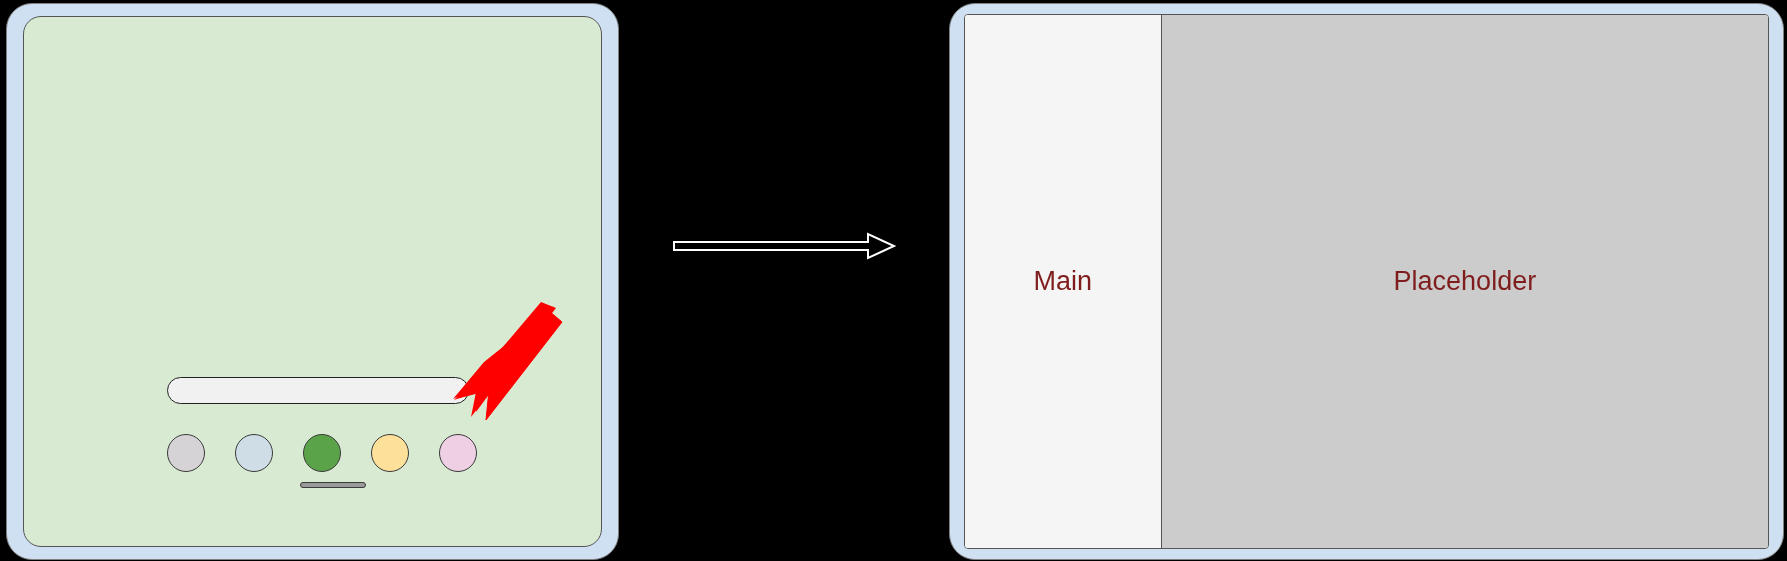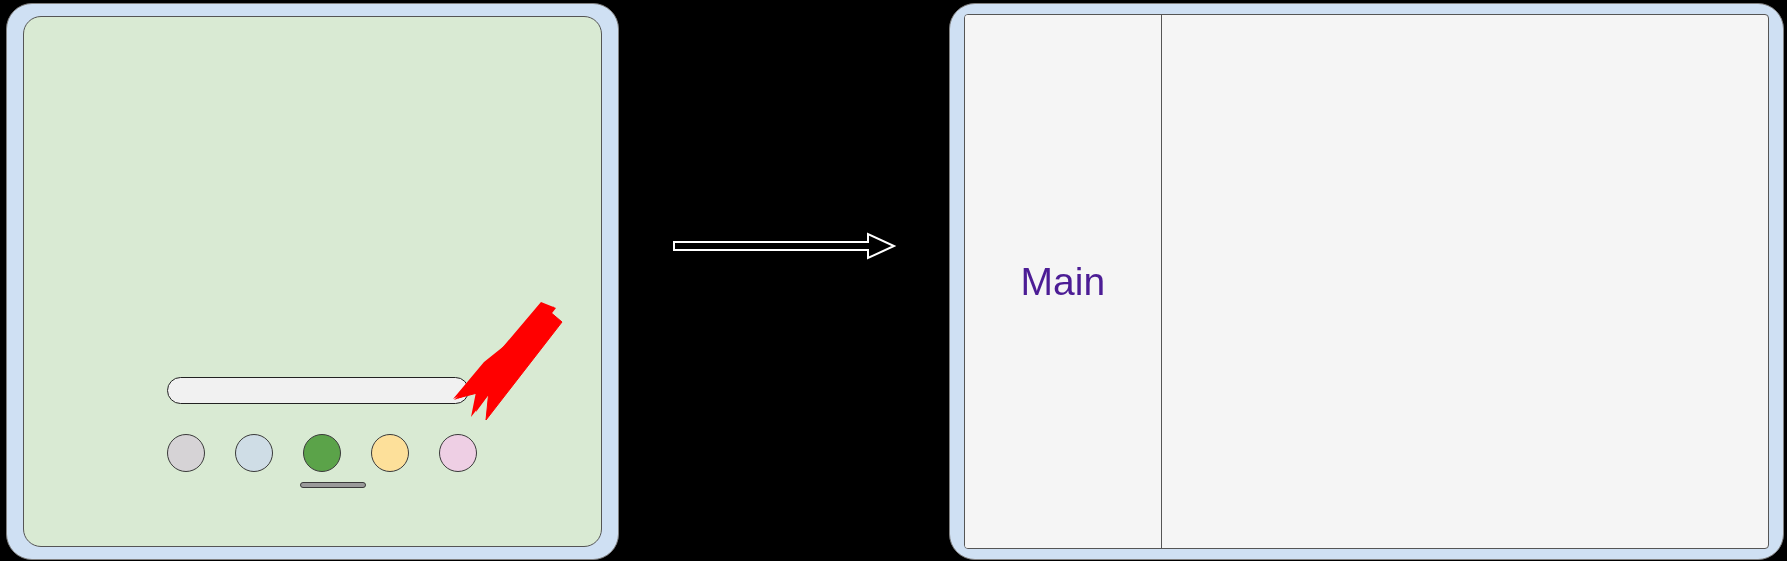--- a/index.html
+++ b/index.html
@@ -142,22 +142,22 @@
   #pane-main {
     width: 24.5%;
     background: #f5f5f5;
     border-right: 1px solid #555555;
   }
   #pane-placeholder {
     flex: 1;
     background: #cccccc;
   }
   .pane-label {
-    font-size: 39px;
-    color: #4c1d95;
+    font-size: 27px;
+    color: #7f1d1d;
     font-family: "Liberation Sans", sans-serif;
     font-weight: 400;
     letter-spacing: 0px;
     white-space: nowrap;
   }
 </style>
 </head>
 <body>
 
 <div id="stage">
@@ -187,16 +187,19 @@
 
   <svg id="transition-arrow" viewBox="0 0 230 40">
     <path d="M 2 16 L 196 16 L 196 8 L 222 20 L 196 32 L 196 24 L 2 24 Z" fill="#000000" stroke="#ffffff" stroke-width="2" stroke-linejoin="miter"></path>
   </svg>
 
   <div class="device-frame" id="device-after">
     <div class="device-screen" id="screen-after">
       <div class="pane" id="pane-main">
         <span class="pane-label">Main</span>
       </div>
+      <div class="pane" id="pane-placeholder">
+        <span class="pane-label">Placeholder</span>
+      </div>
     </div>
   </div>
 
 </div>
 
 </body></html>

